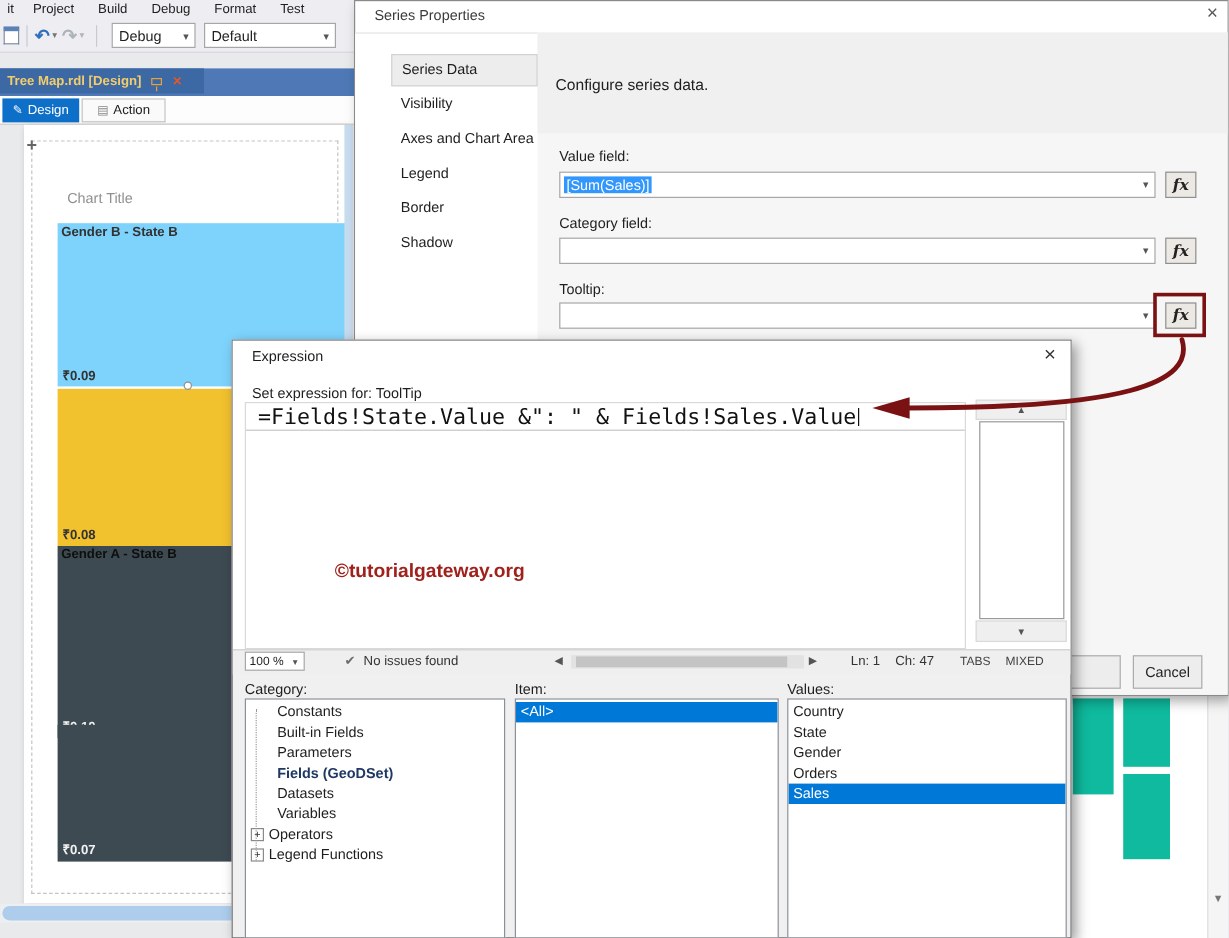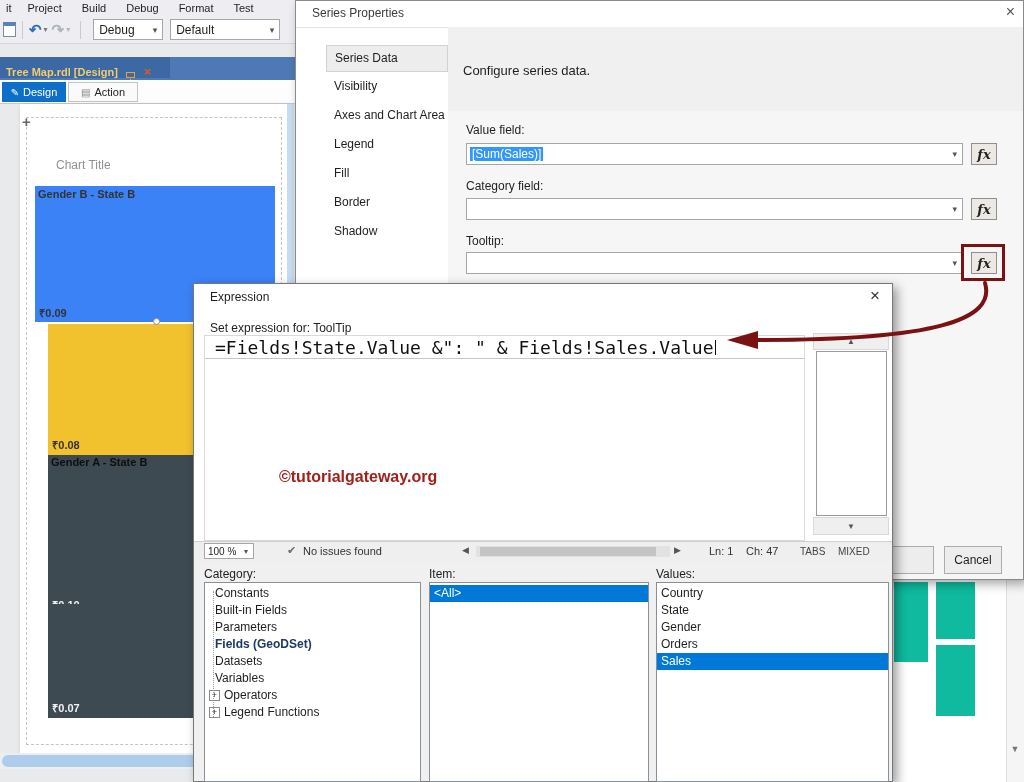--- a/index.html
+++ b/index.html
@@ -10,21 +10,21 @@
   .nw{white-space:nowrap}
   .mi{padding:0 10px;font-size:11px;color:#1E1E1E;cursor:default}
   .tsep{width:1px;height:18px;background:#C9C9CF;margin:0 6px}
   .combo{background:#fff;border:1px solid #A6A6A6;display:flex;align-items:center;font-size:12px;color:#1E1E1E}
   .combo .arr{margin-left:auto;color:#555;font-size:9px;padding:0 5px}
   .fx{background:#ECE9E4;border:1px solid #8F8F8F;display:flex;align-items:center;justify-content:center;font-family:"DejaVu Serif",serif;font-style:italic;font-weight:bold;font-size:13px;color:#222}
   .btn{background:#EDEDED;border:1px solid #ACACAC;font-size:12px;color:#1E1E1E;display:flex;align-items:center;justify-content:center}
   .lb{background:#fff;border:1px solid #8A9099;padding-top:2px;overflow:hidden}
   .row{height:17px;line-height:17px;font-size:12px;color:#1E1E1E;white-space:nowrap;overflow:hidden;padding-left:4px}
   .sel{background:#0078D7;color:#fff}
-  .leaf{padding-left:10px}
+  .leaf{padding-left:26px}
   .plus{display:inline-block;width:11px;height:11px;border:1px solid #8A8A8A;line-height:9px;text-align:center;font-size:9px;color:#333;background:#fff;margin-right:4px;vertical-align:1px}
   .bold-blue{font-weight:bold;color:#1F3864}
   .fldlbl{font-size:12px;color:#1E1E1E}
   .pin{position:relative;width:9px;height:6px;border:1px solid #E9A23B;display:inline-block}
   .pin:after{content:"";position:absolute;left:3px;top:6px;width:1px;height:4px;background:#E9A23B}
   .navitem{height:29px;line-height:29px;padding-left:8px;font-size:12px;color:#1E1E1E;white-space:nowrap}
   .navsel{height:27px;line-height:25px;background:#EDEDED;border:1px solid #D2D2D2}
   .codefont{font-family:"DejaVu Sans Mono",monospace}
   .caret{display:inline-block;width:1px;height:15px;background:#111;vertical-align:-2px;margin-left:1px}
   .sbtn{background:#EFEFEF;border:1px solid #D9D9D9;display:flex;align-items:center;justify-content:center;font-size:8px;color:#555}
@@ -56,42 +56,42 @@
       <span style="padding-left:5px">Debug</span>
       <span class="arr">▾</span>
     </div>
     <div class="combo" style="width:110px;height:21px;margin-left:7px">
       <span style="padding-left:5px">Default</span>
       <span class="arr">▾</span>
     </div>
   </div>
 
   <div class="a" style="left:0;top:57px;width:295px;height:23px;background:#4E79B6"></div>
-  <div class="a" style="left:0;top:57px;width:170px;height:21px;background:#3C68A4;display:flex;align-items:flex-end;padding:0 6px">
+  <div class="a" style="left:0;top:57px;width:170px;height:21px;background:#3C68A4;display:flex;align-items:center;padding:0 6px">
     <span class="nw" style="font-size:11px;font-weight:bold;color:#F2CD6E">Tree Map.rdl [Design]</span>
     <span class="pin" style="margin-left:8px"></span>
     <span style="margin-left:9px;color:#E2572B;font-weight:bold;font-size:13px;line-height:13px">×</span>
   </div>
 
   <div class="a" style="left:0;top:80px;width:295px;height:24px;background:#FDFDFD;border-bottom:1px solid #C9C9C9"></div>
   <div class="a" style="left:2px;top:82px;width:64px;height:20px;background:#0E6FC8;color:#fff;font-size:11px;display:flex;align-items:center;justify-content:center;gap:4px">
     <span style="font-size:10px">✎</span>
     <span>Design</span>
   </div>
   <div class="a" style="left:68px;top:82px;width:70px;height:20px;background:#FAFAFA;border:1px solid #C5C5C5;color:#222;font-size:11px;display:flex;align-items:center;justify-content:center;gap:4px">
     <span style="font-size:10px;color:#888">▤</span>
     <span>Action</span>
   </div>
 
   <div class="a" style="left:20px;top:104px;width:268px;height:649px;background:#fff;box-shadow:2px 2px 5px rgba(0,0,0,.25)"></div>
   <div class="a" style="left:26px;top:117px;width:256px;height:628px;border:1px dashed #C4C4C4"></div>
   <span class="a" style="left:22px;top:113px;font-size:15px;font-weight:bold;color:#666">+</span>
   <span class="a nw" style="left:56px;top:158px;font-size:12px;color:#909090">Chart Title</span>
 
-  <div class="a" style="left:35px;top:186px;width:240px;height:136px;background:#3b82f6">
+  <div class="a" style="left:48px;top:186px;width:240px;height:136px;background:#7dd3fc">
     <span class="a nw" style="left:3px;top:2px;font-size:11px;font-weight:bold;color:#333">Gender B - State B</span>
     <span class="a nw" style="left:4px;bottom:2px;font-size:11px;font-weight:bold;color:#333">₹0.09</span>
   </div>
   <div class="a" style="left:48px;top:324px;width:217px;height:131px;background:#F2C12E">
     <span class="a nw" style="left:4px;bottom:3px;font-size:11px;font-weight:bold;color:#333">₹0.08</span>
   </div>
   <div class="a" style="left:153px;top:318px;width:7px;height:7px;background:#fff;border:1px solid #909090;border-radius:50%"></div>
 
   <div class="a" style="left:48px;top:455px;width:152px;height:160px;background:#3E4A52">
     <span class="a nw" style="left:3px;top:1px;font-size:11px;font-weight:bold;color:#0E0E0E">Gender A - State B</span>
@@ -118,21 +118,20 @@
 
     <div class="a" style="left:0;top:26px;width:152px;bottom:0;background:#fff;border-top:1px solid #E3E3E3"></div>
     <div class="a" style="left:152px;top:26px;right:0;bottom:0;background:#F6F6F6"></div>
     <div class="a" style="left:152px;top:26px;right:0;height:84px;background:#F0F0F0"></div>
 
     <div class="a" style="left:30px;top:44px;width:122px">
       <div class="navitem navsel">Series Data</div>
       <div class="navitem">Visibility</div>
       <div class="navitem">Axes and Chart Area</div>
       <div class="navitem">Legend</div>
-      <div class="navitem">Fill</div>
       <div class="navitem">Border</div>
       <div class="navitem">Shadow</div>
     </div>
 
     <span class="a nw" style="left:167px;top:62px;font-size:13px;color:#1E1E1E">Configure series data.</span>
 
     <span class="a nw fldlbl" style="left:170px;top:122px">Value field:</span>
     <div class="a combo" style="left:170px;top:142px;width:497px;height:22px">
       <span style="margin-left:3px;background:#3297FD;color:#fff;padding:0 2px">[Sum(Sales)]</span>
       <span class="arr">▾</span>

